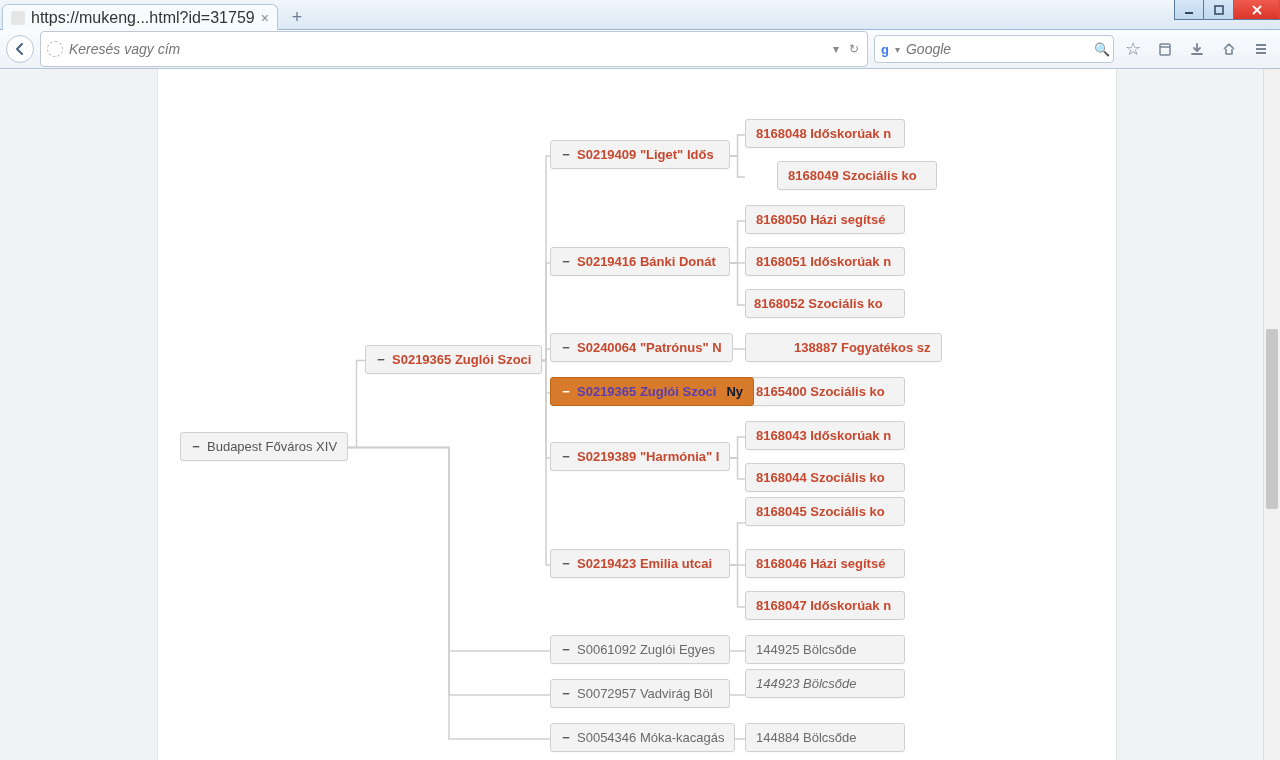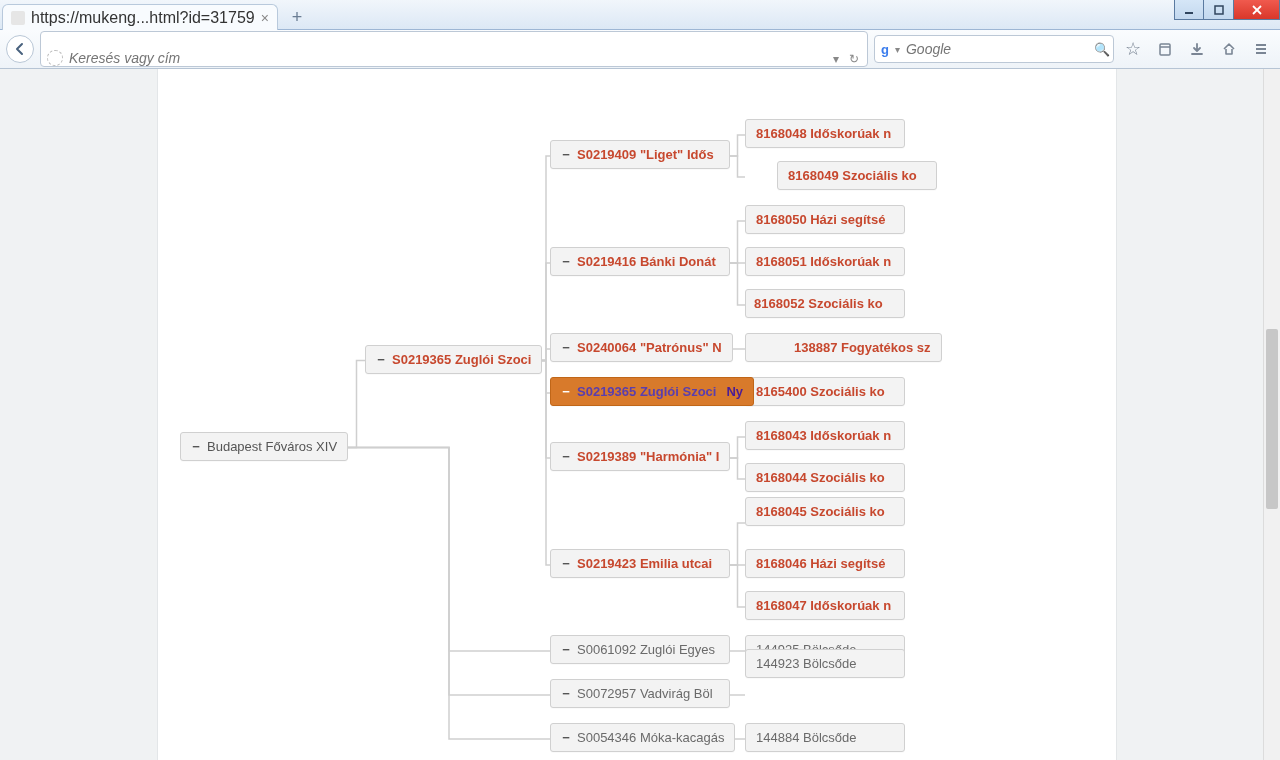--- a/index.html
+++ b/index.html
@@ -13,21 +13,21 @@
   .tab .close { color: #888; font-size: 14px; cursor: pointer; }
   .newtab { width: 26px; height: 24px; margin-top: 5px; margin-left: 6px; display: flex; align-items: center; justify-content: center; color: #6a7d93; font-size: 18px; font-weight: 300; cursor: pointer; }
   .windowbtns { margin-left: auto; display: flex; }
   .wbtn { width: 30px; height: 20px; margin-top: 0; display: flex; align-items: center; justify-content: center; border: 1px solid #5a7aa0; border-top: none; background: linear-gradient(#d5e6f7,#c3d8ee); cursor: pointer; }
   .wbtn + .wbtn { border-left: none; }
   .wbtn.close { background: linear-gradient(#f05a4e,#d9372a); color:#fff; width: 46px; }
   .wbtn svg { display:block }
 
   .toolbar { height: 39px; background: linear-gradient(#fafcfe,#eef3f8); border-bottom: 1px solid #b6c4d4; display: flex; align-items: center; padding: 0 6px; gap: 6px; }
   .back { width: 28px; height: 28px; border-radius: 50%; background: #fff; border: 1px solid #b9c7d6; display:flex; align-items:center; justify-content:center; color:#49627e; cursor:pointer; }
-  .urlbar { flex: 1; height: 36px; border: 1px solid #bcc8d6; border-radius: 4px; background: #fff; display: flex; align-items: flex-end; padding: 0 6px; gap: 6px; }
+  .urlbar { flex: 1; height: 36px; border: 1px solid #bcc8d6; border-radius: 4px; background: #fff; display: flex; align-items: center; padding: 0 6px; gap: 6px; }
   .urlbar .globe { width:16px; height:16px; border:1.5px dashed #bbb; border-radius:50%; }
   .urlbar input { border: none; outline: none; flex: 1; font-size: 14px; color: #999; font-style: italic; background: transparent; }
   .urlbar .dropdown, .urlbar .reload { color: #888; font-size: 12px; cursor: pointer; padding:0 2px; }
   .searchbar { width: 240px; height: 28px; border: 1px solid #bcc8d6; border-radius: 4px; background: #fff; display: flex; align-items: center; padding: 0 6px; gap: 6px; }
   .searchbar .glogo { width:16px; height:16px; display:flex; align-items:center; justify-content:center; font-weight:bold; }
   .searchbar .glogo span{ font-size:13px; }
   .searchbar input { border:none; outline:none; flex:1; font-size: 14px; color:#999; font-style: italic; background: transparent; }
   .searchbar .mag { color: #888; cursor:pointer; }
   .tbtn { width: 26px; height: 26px; display:flex; align-items:center; justify-content:center; color:#7a8594; cursor:pointer; font-size:18px; }
 
@@ -38,21 +38,21 @@
   
   .tree { position: relative; }
   .node { position: absolute; background: #f3f3f3; border:1px solid #d0d0d0; border-radius: 3px; padding: 6px 10px; display:flex; align-items:center; gap:6px; white-space: nowrap; cursor: pointer; box-shadow: 0 1px 0 rgba(0,0,0,.02); }
   .node .toggle { color:#555; font-weight:bold; width:10px; text-align:center; }
   .node .lbl { color: #c7482e; font-weight: 600; }
   .node.plain .lbl { color:#555; font-weight:500; }
   .node.muted .lbl { color:#6a6a6a; font-weight:500; }
   .node.active { background:#d87a2b; border-color:#c06618; }
   .node.active .lbl { color:#5a3eae; }
   .node.active .toggle { color:#fff; }
-  .node .suffix { color:#4c1d95; font-weight:600; margin-left:4px; }
+  .node .suffix { color:#0f172a; font-weight:600; margin-left:4px; }
   svg.connectors { position:absolute; top:0; left:0; }
   svg.connectors path { stroke:#cfcfcf; stroke-width:1.5; fill:none; }
 
   
   .vscroll { position:absolute; right:0; top:0; bottom:0; width:17px; background:#f1f1f1; border-left:1px solid #dcdcdc; }
   .vscroll .thumb { position:absolute; left:2px; right:2px; top:260px; height:180px; background:#c7c7c7; border-radius:2px; }
 </style>
 </head>
 <body>
 
@@ -220,21 +220,21 @@
           <span class="toggle">−</span>
           <span class="lbl">S0219423 Emilia utcai</span>
         </div>
         <div class="node plain muted" style="left: 575px; top: 546px; min-width: 160px;">
           <span class="lbl">144925 Bölcsőde</span>
         </div>
         <div class="node muted" style="left: 380px; top: 546px; min-width: 180px;">
           <span class="toggle">−</span>
           <span class="lbl">S0061092 Zuglói Egyes</span>
         </div>
-        <div class="node plain muted" style="left: 575px; top: 560px; min-width: 160px;">
+        <div class="node plain muted" style="left: 575px; top: 580px; min-width: 160px; font-style: italic;">
           <span class="lbl">144923 Bölcsőde</span>
         </div>
         <div class="node muted" style="left: 380px; top: 590px; min-width: 180px;">
           <span class="toggle">−</span>
           <span class="lbl">S0072957 Vadvirág Böl</span>
         </div>
         <div class="node plain muted" style="left: 575px; top: 634px; min-width: 160px;">
           <span class="lbl">144884 Bölcsőde</span>
         </div>
         <div class="node muted" style="left: 380px; top: 634px; min-width: 180px;">

